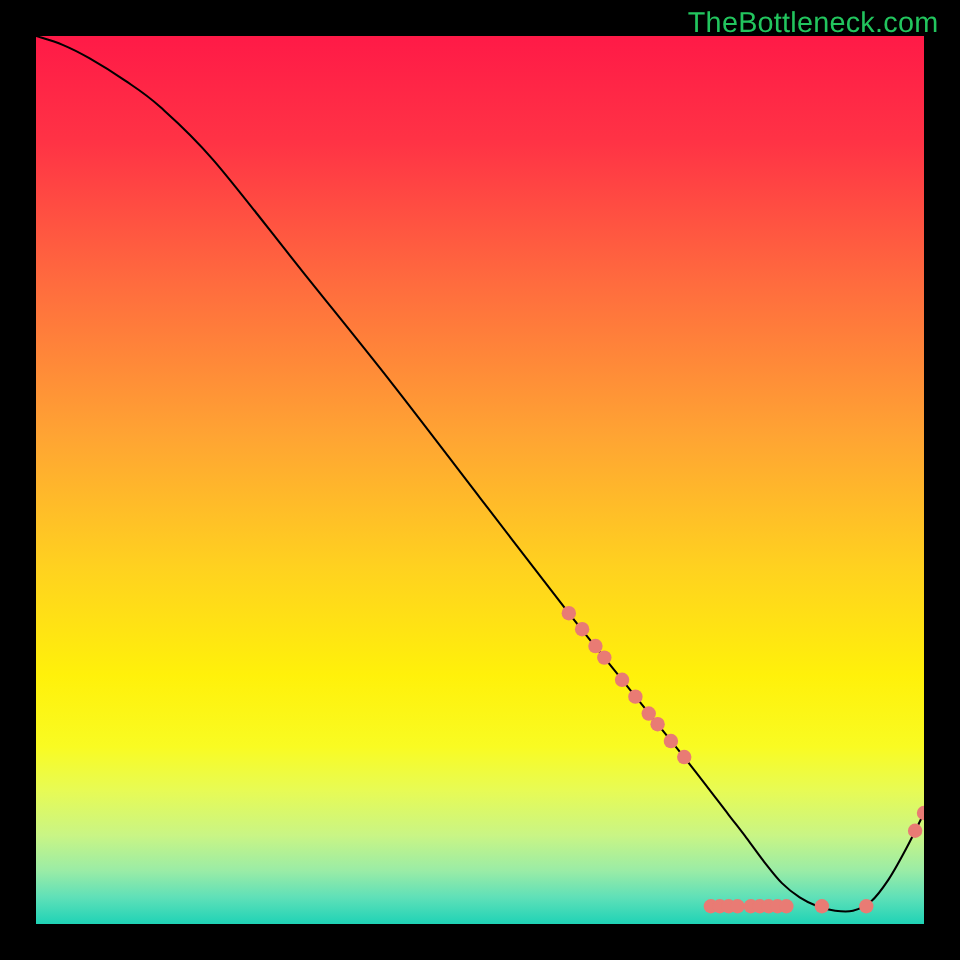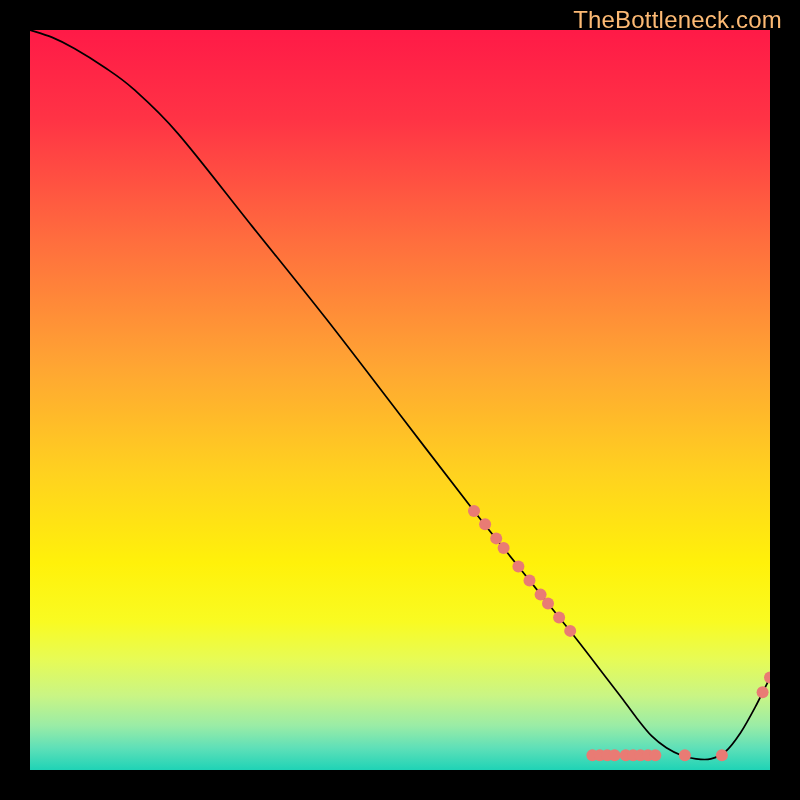--- a/index.html
+++ b/index.html
@@ -9,21 +9,21 @@
     width: 800px;
     height: 800px;
     background: #000;
   }
   .watermark {
     position: absolute;
     top: 6px;
     right: 18px;
     font-family: Arial, Helvetica, sans-serif;
     font-size: 24px;
-    color: #fdba74;
+    color: #22c55e;
     letter-spacing: 0.2px;
     user-select: none;
   }
   .plot {
     position: absolute;
     left: 30px;
     top: 30px;
     width: 740px;
     height: 740px;
   }

